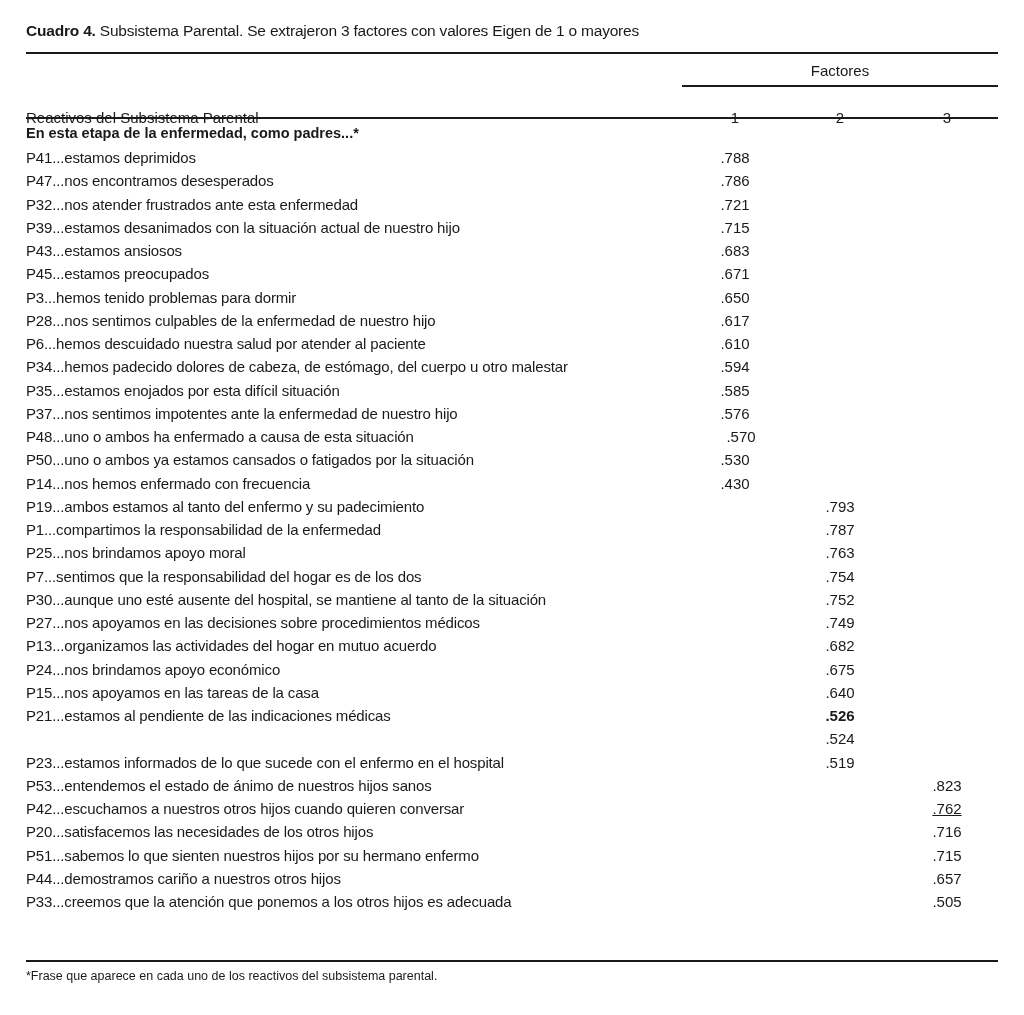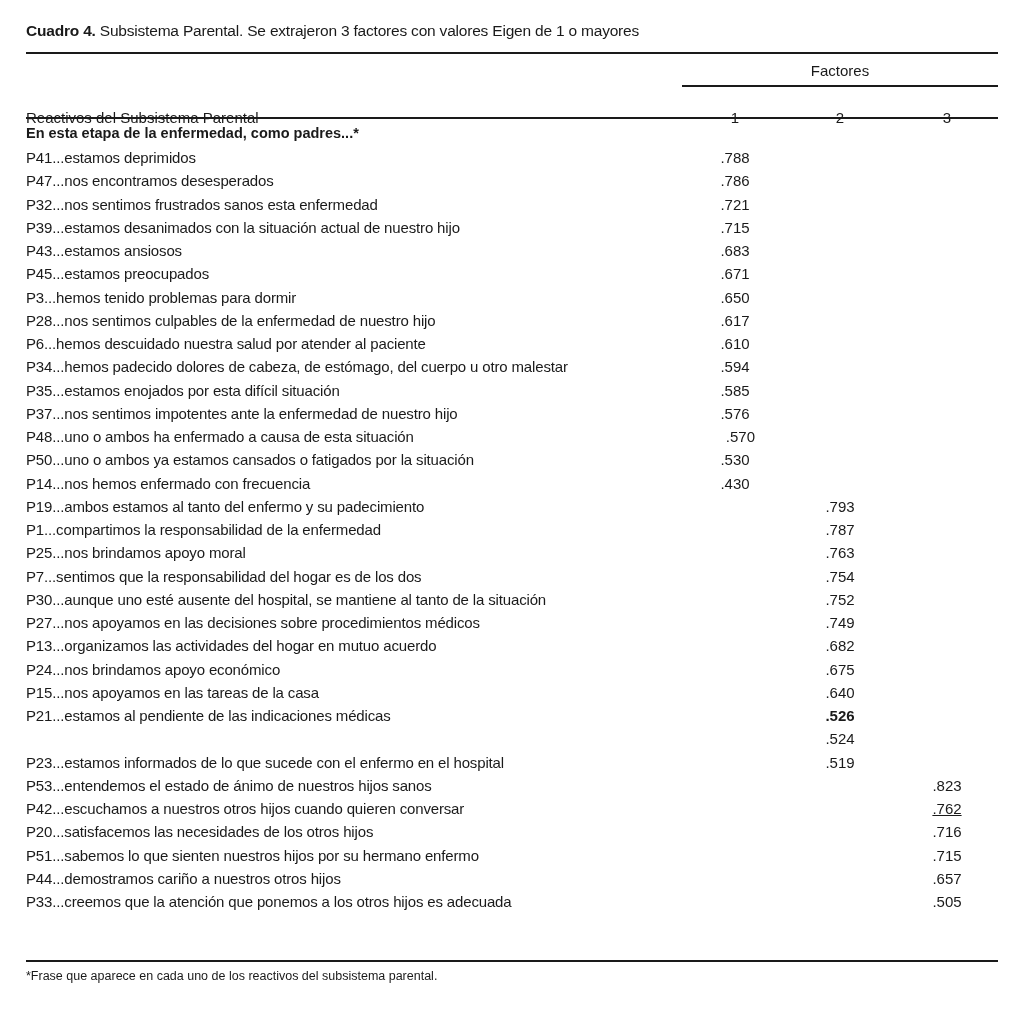--- a/index.html
+++ b/index.html
@@ -49,21 +49,21 @@
 <div id="rows">
     <div class="row">
       <span class="label">P41...estamos deprimidos</span>
       <span class="v" style="left: 705px;">.788</span>
     </div>
     <div class="row">
       <span class="label">P47...nos encontramos desesperados</span>
       <span class="v" style="left: 705px;">.786</span>
     </div>
     <div class="row">
-      <span class="label">P32...nos sentimos frustrados sanos esta enfermedad</span>
+      <span class="label">P32...nos atender frustrados ante esta enfermedad</span>
       <span class="v" style="left: 705px;">.721</span>
     </div>
     <div class="row">
       <span class="label">P39...estamos desanimados con la situación actual de nuestro hijo</span>
       <span class="v" style="left: 705px;">.715</span>
     </div>
     <div class="row">
       <span class="label">P43...estamos ansiosos</span>
       <span class="v" style="left: 705px;">.683</span>
     </div>
@@ -90,21 +90,21 @@
     <div class="row">
       <span class="label">P35...estamos enojados por esta difícil situación</span>
       <span class="v" style="left: 705px;">.585</span>
     </div>
     <div class="row">
       <span class="label">P37...nos sentimos impotentes ante la enfermedad de nuestro hijo</span>
       <span class="v" style="left: 705px;">.576</span>
     </div>
     <div class="row">
       <span class="label">P48...uno o ambos ha enfermado a causa de esta situación</span>
-      <span class="v" style="left: 695px; text-align: right;">.570</span>
+      <span class="v" style="left: 711px;">.570</span>
     </div>
     <div class="row">
       <span class="label">P50...uno o ambos ya estamos cansados o fatigados por la situación</span>
       <span class="v" style="left: 705px;">.530</span>
     </div>
     <div class="row">
       <span class="label">P14...nos hemos enfermado con frecuencia</span>
       <span class="v" style="left: 705px;">.430</span>
     </div>
     <div class="row">

